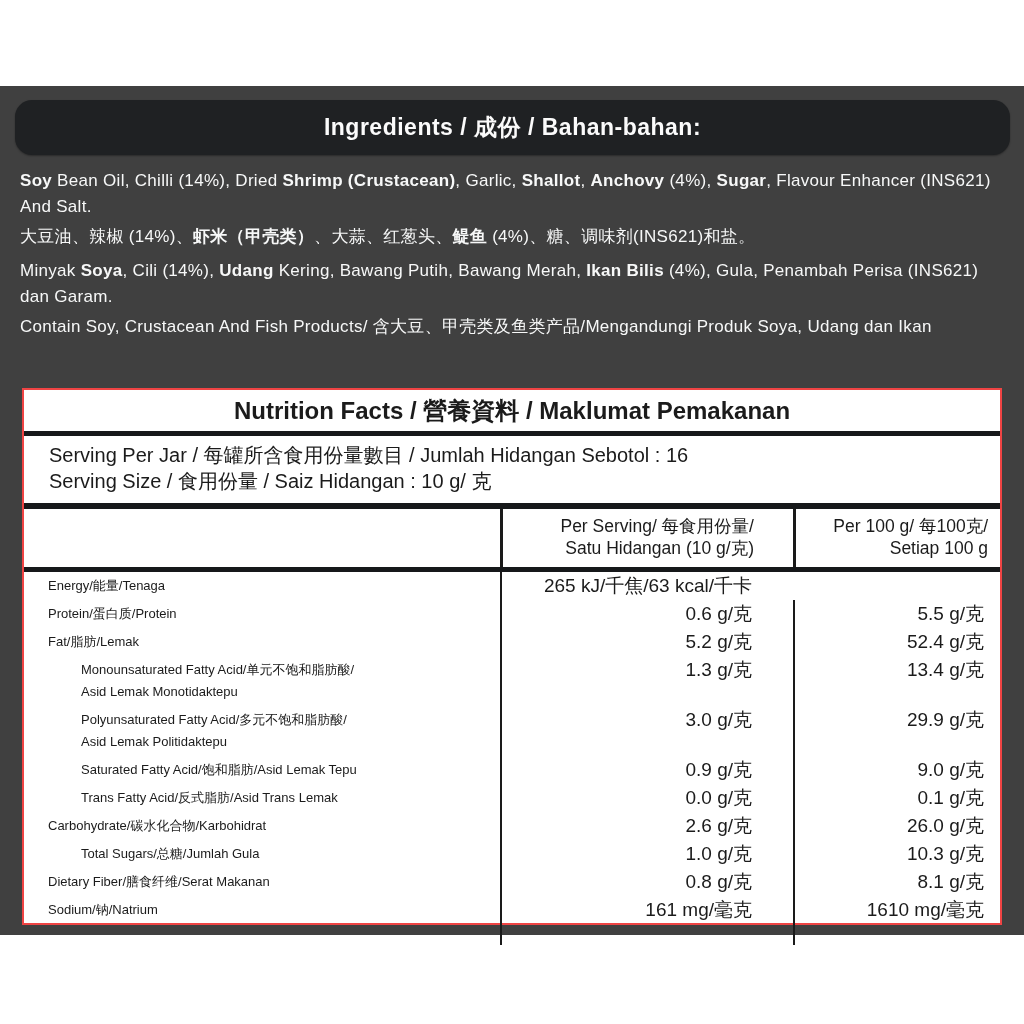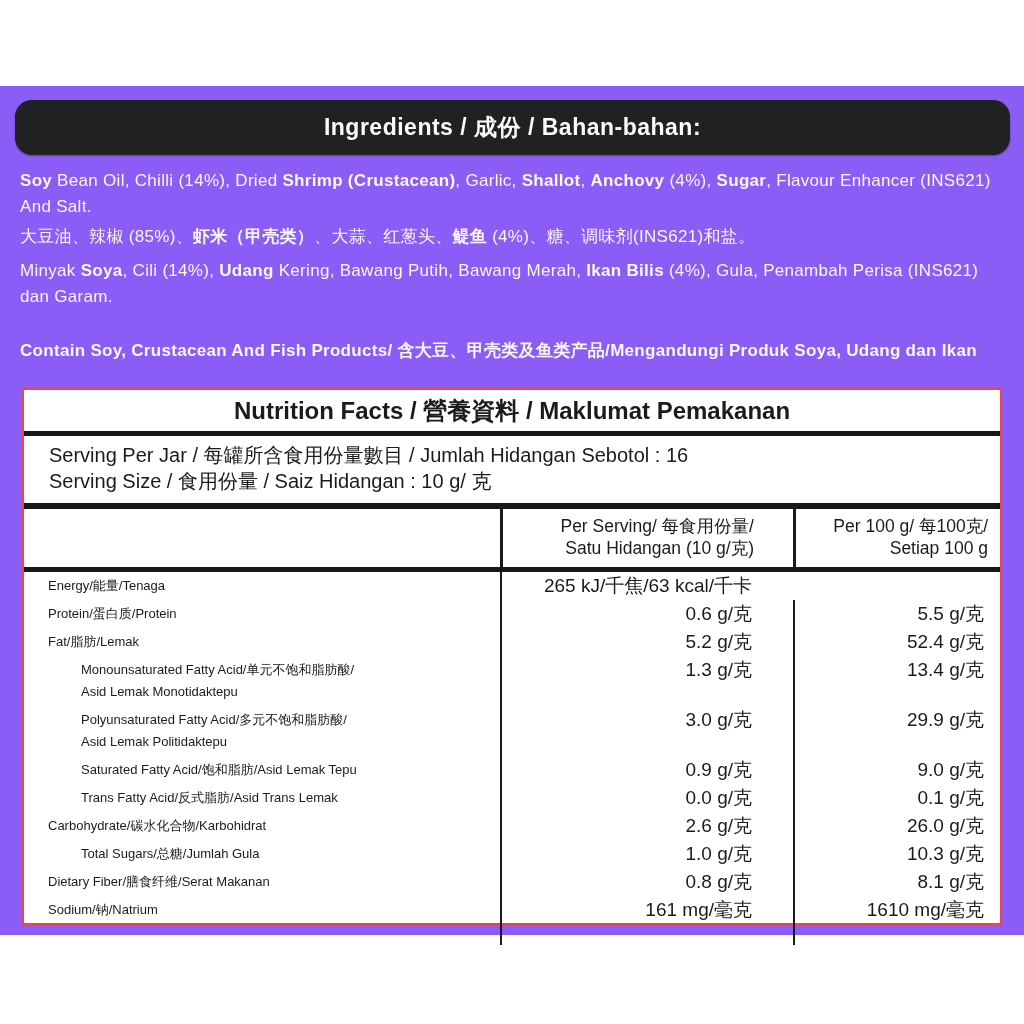--- a/index.html
+++ b/index.html
@@ -2,36 +2,36 @@
 <html><head>
 <meta charset="utf-8">
 <style>
   * { margin:0; padding:0; box-sizing:border-box; }
   html,body { width:1024px; height:1024px; background:#ffffff;
               font-family:"Liberation Sans", sans-serif; }
   .page { position:relative; width:1024px; height:1024px; background:#ffffff; overflow:hidden; }
 
   
   .label-area { position:absolute; left:0; top:86px; width:1024px; height:849px;
-                background:#8b5cf6;padding-left:19px; }
+                background:#404040;padding-left:19px; }
 
   
   .ing-bar { position:absolute; left:15px; top:14px; width:995px; height:55px;
              background:#1f2123; border-radius:17px;
              display:flex; align-items:center; justify-content:center;
              box-shadow:0 1px 2px rgba(0,0,0,.35); }
   .ing-bar span { color:#fbfbfb; font-weight:bold; font-size:23px; letter-spacing:.5px; }
 
   .ing-text { position:absolute; left:20px; width:988px; color:#f7f8f8;
               font-size:17px; line-height:26px; letter-spacing:.3px; }
   .ing-text .b, .bold { font-weight:bold; }
   #p-en   { top:82px;  }
   #p-zh   { top:138px; }
   #p-ms   { top:172px; }
-  #p-al   { top:228px; font-weight:bold;margin-top:24px; }
+  #p-al   { top:228px; font-weight:normal; }
 
   
   .nf-table { position:absolute; left:22px; top:302px; width:980px; height:537px;
               background:#ffffff; border:2px solid #ef4444; color:#1b1b1b; }
   .nf-title { text-align:center; font-weight:bold; font-size:24px;
               padding:5px 0 4px 0; }
   .rule5 { height:5px; background:#16181a; }
   .rule6 { height:6px; background:#16181a; }
   .nf-serving { padding:6px 0 9px 25px; font-size:20px; line-height:26px; }
 
@@ -56,21 +56,21 @@
 
 <div class="page">
   <div class="label-area">
 
     <div class="ing-bar">
       <span>Ingredients / 成份 / Bahan-bahan:</span>
     </div>
 
     <p class="ing-text" id="p-en"><span class="b">Soy</span><span> Bean Oil, Chilli (14%), Dried </span><span class="b">Shrimp (Crustacean)</span><span>, Garlic, </span><span class="b">Shallot</span><span>, </span><span class="b">Anchovy</span><span> (4%), </span><span class="b">Sugar</span><span>, Flavour Enhancer (INS621) And Salt.</span></p>
 
-    <p class="ing-text" id="p-zh"><span>大豆油、辣椒 (85%)、</span><span class="b">虾米（甲壳类）</span><span>、大蒜、红葱头、</span><span class="b">鳀鱼</span><span> (4%)、糖、调味剂(INS621)和盐。</span></p>
+    <p class="ing-text" id="p-zh"><span>大豆油、辣椒 (14%)、</span><span class="b">虾米（甲壳类）</span><span>、大蒜、红葱头、</span><span class="b">鳀鱼</span><span> (4%)、糖、调味剂(INS621)和盐。</span></p>
 
     <p class="ing-text" id="p-ms"><span>Minyak </span><span class="b">Soya</span><span>, Cili (14%), </span><span class="b">Udang</span><span> Kering, Bawang Putih, Bawang Merah, </span><span class="b">Ikan Bilis</span><span> (4%), Gula, Penambah Perisa (INS621) dan Garam.</span></p>
 
     <p class="ing-text" id="p-al">Contain Soy, Crustacean And Fish Products/ 含大豆、甲壳类及鱼类产品/Mengandungi Produk Soya, Udang dan Ikan</p>
 
     <div class="nf-table">
       <div class="nf-title">Nutrition Facts / 營養資料 / Maklumat Pemakanan</div>
       <div class="rule5"></div>
 
       <div class="nf-serving">

